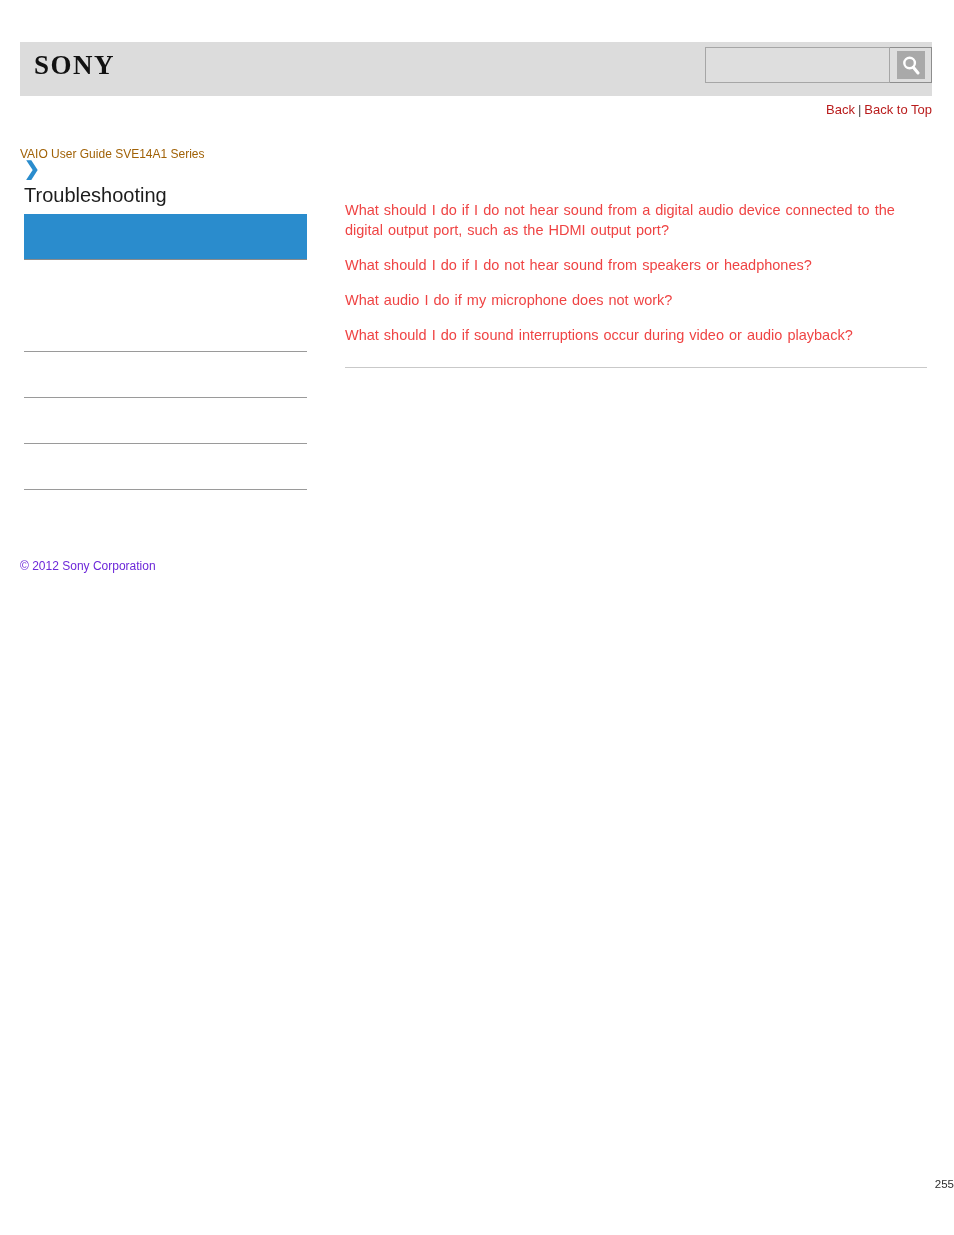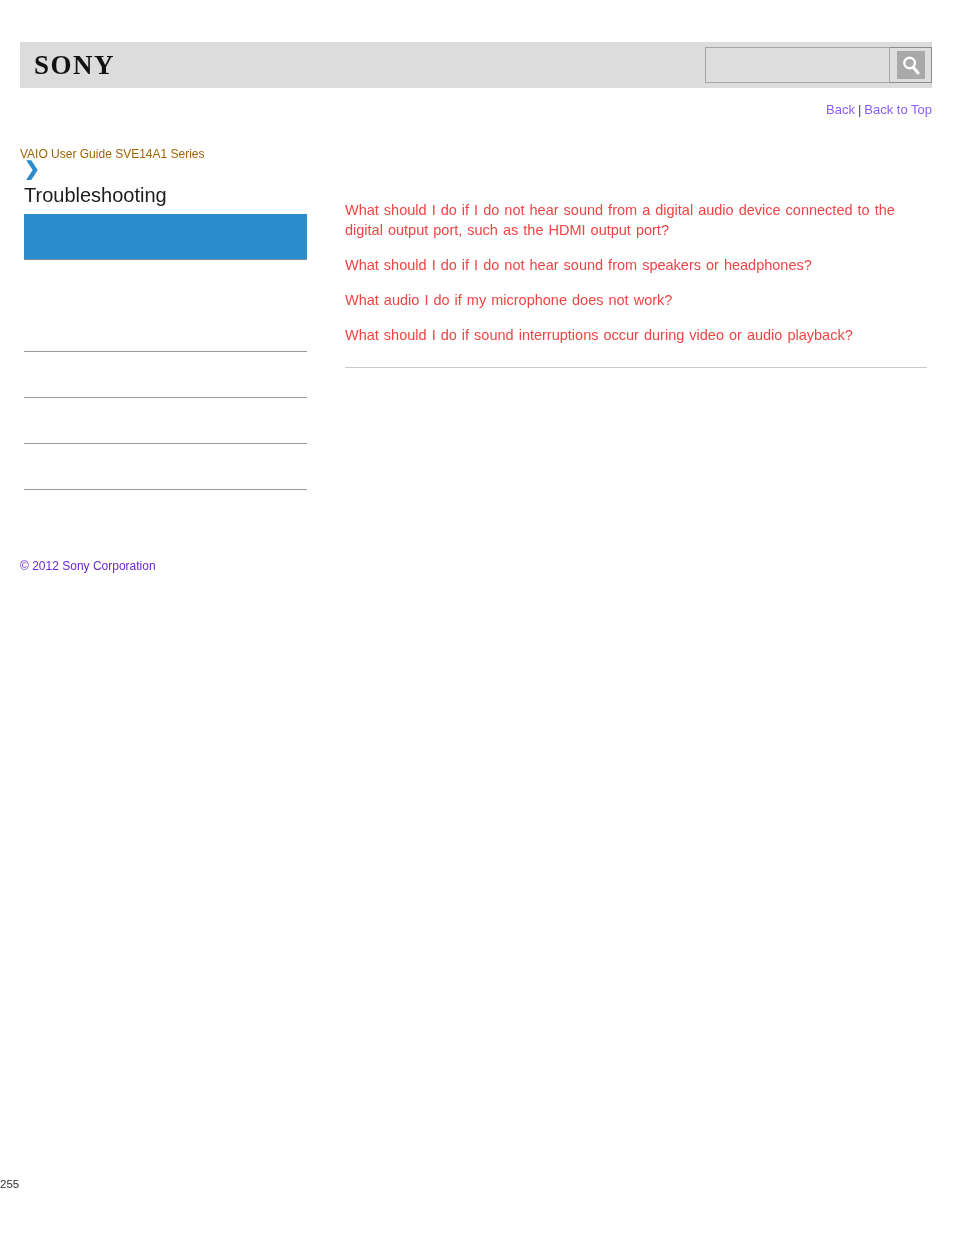--- a/index.html
+++ b/index.html
@@ -14,21 +14,21 @@
     font-family: "Liberation Sans", sans-serif;
     -webkit-font-smoothing: antialiased;
   }
 
   
   #header-bar {
     position: absolute;
     left: 20px;
     top: 42px;
     width: 912px;
-    height: 46px;
+    height: 54px;
     background: #dcdcdc;
     box-sizing: border-box;
   }
   #sony-logo {
     position: absolute;
     left: 14px;
     top: 7px;
     font-family: "Liberation Serif", serif;
     font-weight: bold;
     font-size: 27px;
@@ -99,21 +99,21 @@
   }
   #nav-links {
     position: absolute;
     right: 0;
     top: 0;
     line-height: 20px;
     font-size: 13px;
     white-space: nowrap;
   }
   #nav-links a {
-    color: #8b5cf6;
+    color: #b91c1c;
     text-decoration: none;
   }
   #nav-links .sep {
     color: #4a4a4a;
     margin: 0 3px;
   }
 
   
   #sidebar {
     position: absolute;
@@ -194,21 +194,21 @@
     height: 0;
     width: 100%;
   }
 
   
   #page-number {
     position: absolute;
     left: 0;
     right: 0;
     top: 1178px;
-    text-align: left;
+    text-align: right;
     font-size: 11.5px;
     color: #2e2e2e;
   }
 </style>
 </head>
 <body>
 
 <div id="header-bar">
   <div id="sony-logo">SONY</div>
 

